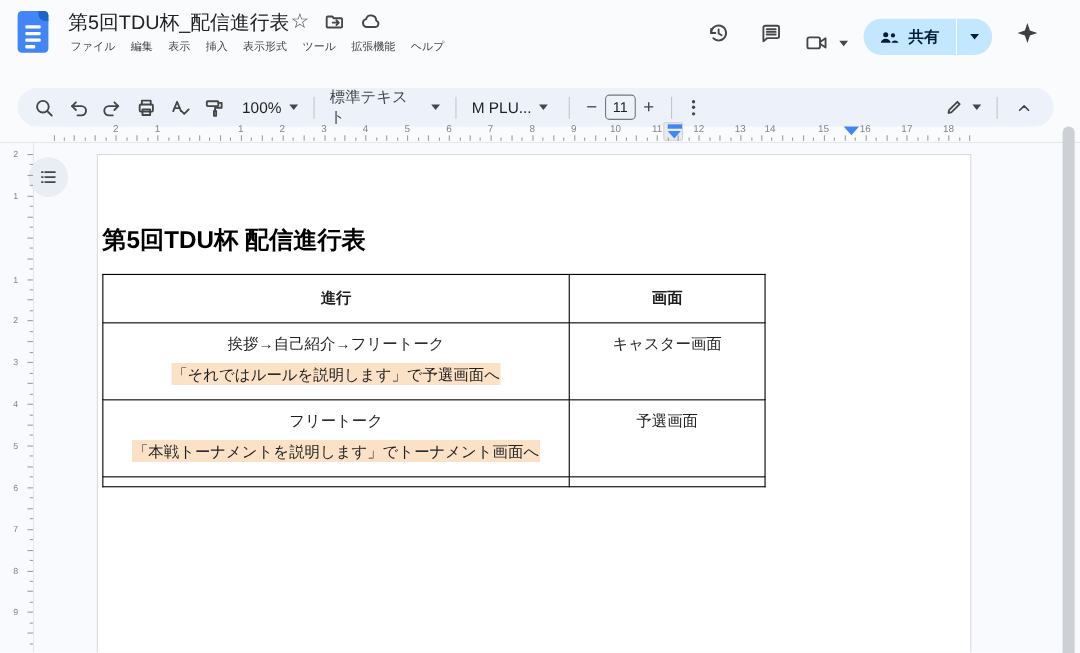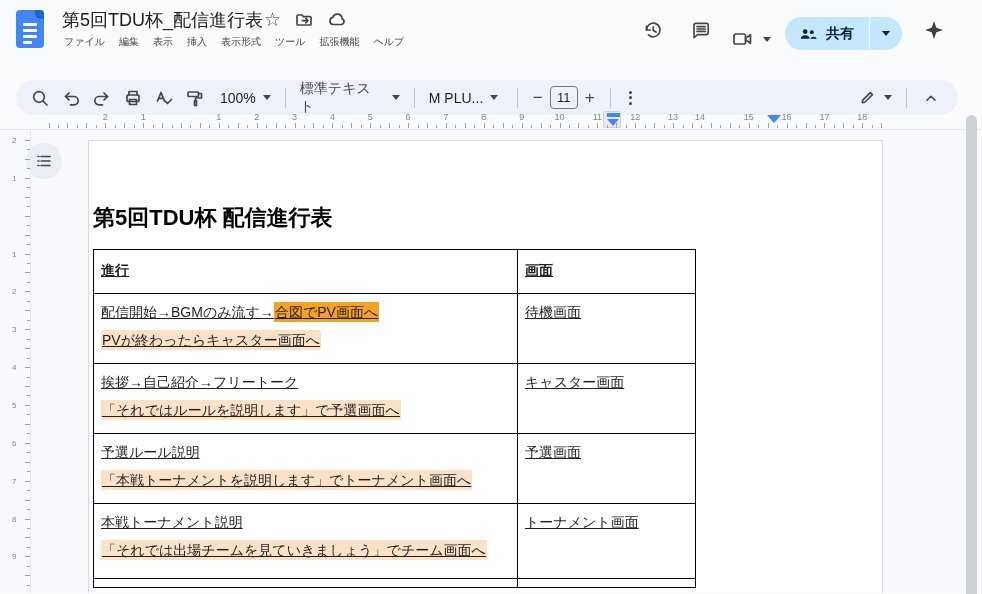--- a/index.html
+++ b/index.html
@@ -56,21 +56,21 @@
   .vline { position:absolute; left:30px; top:0; bottom:0; width:1px; background:#E4E7EB; }
   .vtick { position:absolute; right:952px; height:1px; background:#9AA0A6; }
   .vnum { position:absolute; left:12px; font-size:8px; color:#80868B; }
   .outline-btn { position:absolute; left:26px; top:13px; width:36px; height:36px; border-radius:50%;
     background:#E9EDF4; border:none; display:flex; align-items:center; justify-content:center; cursor:pointer; }
   .page { position:absolute; left:88px; top:10px; width:795px; height:460px; background:#fff;
     border:1px solid #D7DADF; border-bottom:none; }
 
   .doc-heading { position:absolute; left:93px; top:73px; font-size:22px; font-weight:bold; color:#000; white-space:nowrap; }
   .doc-table { position:absolute; left:93px; top:119px; border-collapse:collapse; table-layout:fixed; }
-  .doc-table th, .doc-table td { border:1px solid #000; vertical-align:top; text-align:left; font-weight:normal;text-decoration:underline; }
+  .doc-table th, .doc-table td { border:1px solid #000; vertical-align:top; text-align:center; font-weight:normal; }
   .doc-table th { font-weight:bold; font-size:14px; padding:12px 7px 0 7px; }
   .doc-table td { font-size:14px; padding:8px 7px 0 7px; line-height:21px; }
   .col-progress { width:424px; }
   .col-screen { width:178px; }
   .cell-line { white-space:nowrap; }
   .cell-line + .cell-line { margin-top:7px; }
   .hl-strong { background:var(--hl-strong,#F4A125); padding:2px 1px; }
   .hl-light { background:var(--hl-light,#FBE2C7); padding:2px 1px; }
 
   .scrollbar-thumb { position:absolute; left:966px; top:115px; width:11px; height:479px;
@@ -373,45 +373,31 @@
         </colgroup>
       <thead>
           <tr id="table-head-row">
             <th style="height: 44px;">進行</th>
             <th style="height: 44px;">画面</th>
           </tr>
         </thead>
       <tbody id="table-body">
           <tr>
             <td style="height: 70px;">
-              <div class="cell-line"><span>配信開始→BGMのみ流す→</span><span class="hl-strong">合図でPV画面へ</span></div>
-              <div class="cell-line"><span class="hl-light">PVが終わったらキャスター画面へ</span></div>
-            </td>
-            <td>待機画面</td>
-          </tr>
-          <tr>
-            <td style="height: 70px;">
               <div class="cell-line"><span>挨拶→自己紹介→フリートーク</span></div>
               <div class="cell-line"><span class="hl-light">「それではルールを説明します」で予選画面へ</span></div>
             </td>
             <td>キャスター画面</td>
           </tr>
           <tr>
             <td style="height: 70px;">
-              <div class="cell-line"><span>予選ルール説明</span></div>
+              <div class="cell-line"><span>フリートーク</span></div>
               <div class="cell-line"><span class="hl-light">「本戦トーナメントを説明します」でトーナメント画面へ</span></div>
             </td>
             <td>予選画面</td>
-          </tr>
-          <tr>
-            <td style="height: 75px;">
-              <div class="cell-line"><span>本戦トーナメント説明</span></div>
-              <div class="cell-line"><span class="hl-light">「それでは出場チームを見ていきましょう」でチーム画面へ</span></div>
-            </td>
-            <td>トーナメント画面</td>
           </tr>
           <tr>
             <td style="height: 8px;"></td>
             <td></td>
           </tr>
         </tbody>
     </table>
   <span class="vtick" style="top: 10px; width: 5px;"></span>
       <span class="vtick" style="top: 19.4625px; width: 3px;"></span>
       <span class="vtick" style="top: 28.925px; width: 5px;"></span>

